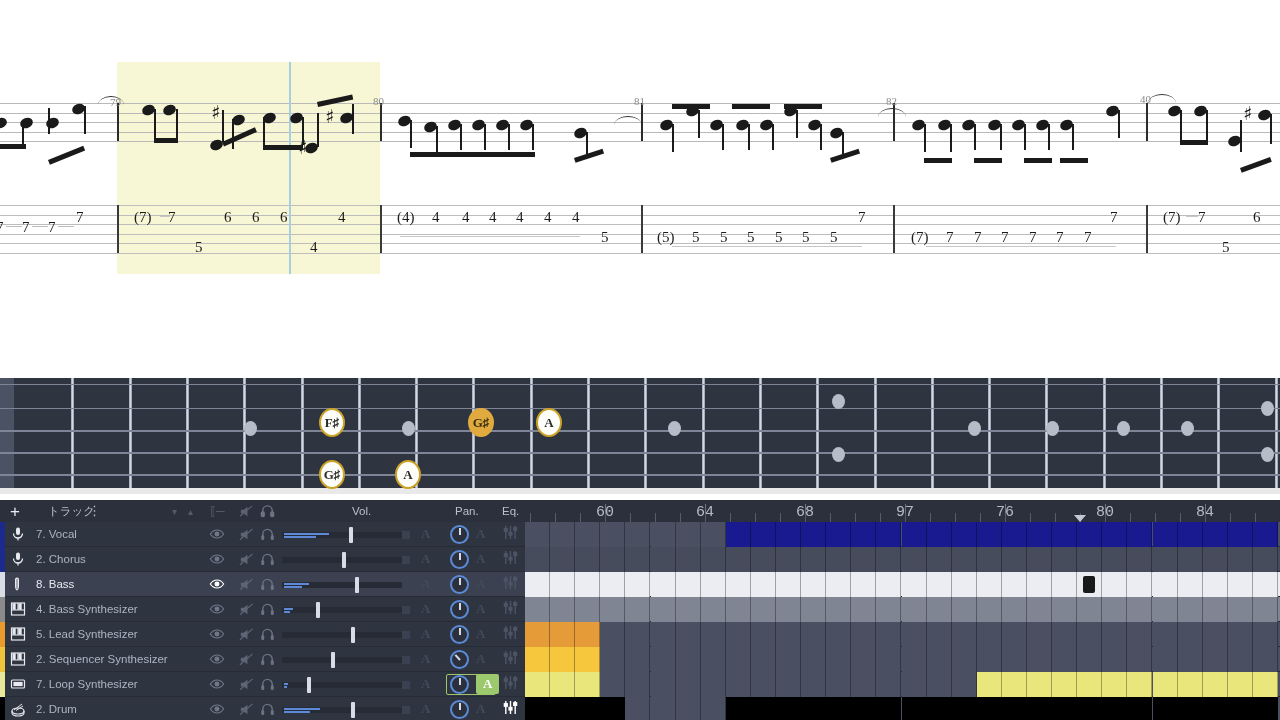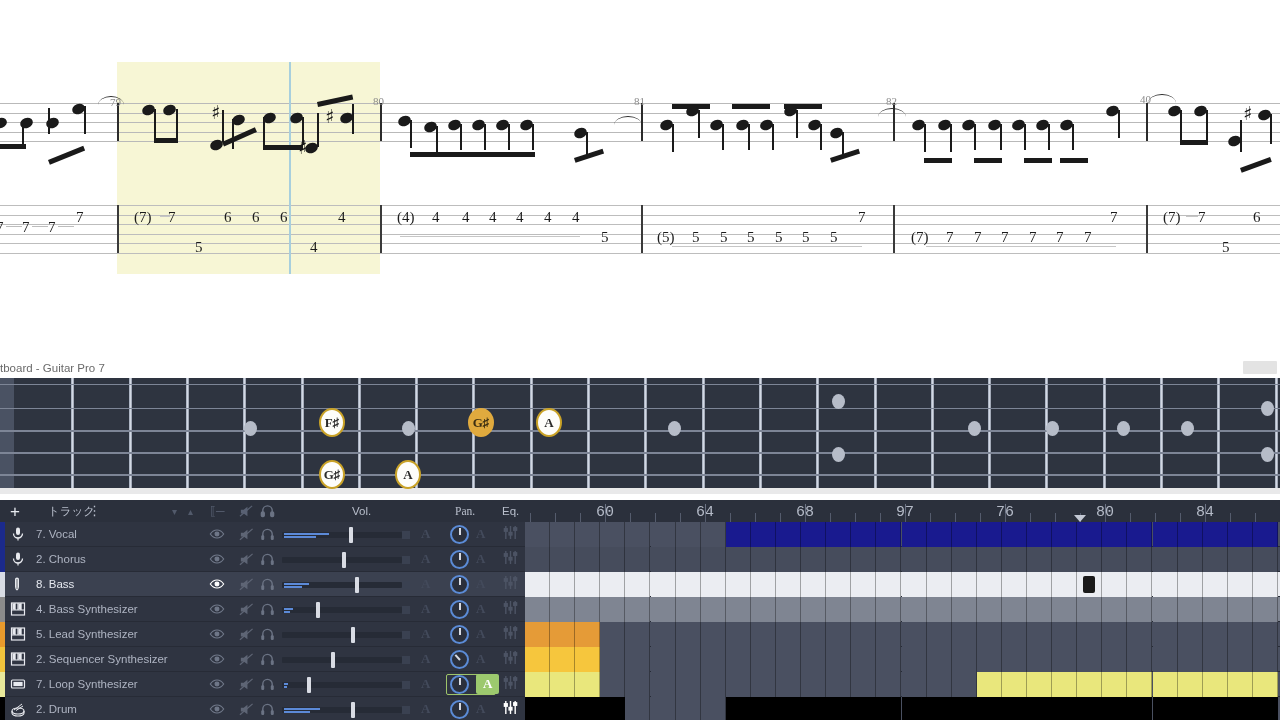--- a/index.html
+++ b/index.html
@@ -382,24 +382,20 @@
         <div class="stem" style="left: 1180px; top: 110px; height: 30px;"></div>
         <div class="stem" style="left: 1206px; top: 110px; height: 30px;"></div>
         <div class="stem" style="left: 1240px; top: 120px; height: 32px;"></div>
         <div class="stem" style="left: 1270px; top: 114px; height: 30px;"></div>
         <div class="beam" style="left: 1180px; top: 140px; width: 28px;"></div>
         <div class="beam" style="left: 1240px; top: 168px; width: 32px; transform: rotate(-20deg); transform-origin: 0px 0px;"></div>
         <div class="sharp" style="left: 1243px; top: 104px;">♯</div>
       </div>
   </div>
 
-  <div class="titlebar">
-    <span class="tb-text">tboard - Guitar Pro 7</span>
-    <div class="tb-scroll"></div>
-  </div>
 
   <div class="fretboard">
     <div class="fb-nut"></div>
     <div id="fb-layer">
         <div class="fret-wire" style="left: 71.3px;"></div>
         <div class="fret-wire" style="left: 128.6px;"></div>
         <div class="fret-wire" style="left: 185.9px;"></div>
         <div class="fret-wire" style="left: 243.2px;"></div>
         <div class="fret-wire" style="left: 300.5px;"></div>
         <div class="fret-wire" style="left: 357.8px;"></div>
@@ -461,21 +457,21 @@
         </svg>
       </span>
       <span style="position:absolute;left:260px;width:15px;height:15px;color:#6b7384;">
         <svg viewBox="0 0 16 16" width="15" height="15" fill="none" stroke="currentColor" stroke-width="1.5">
           <path d="M3 9V7a5 5 0 0110 0v2"></path>
             <rect x="1.5" y="8.5" width="3" height="5" rx="1.2" fill="currentColor"></rect>
           <rect x="11.5" y="8.5" width="3" height="5" rx="1.2" fill="currentColor"></rect>
         </svg>
       </span>
       <span style="position:absolute;left:352px;font-size:11.5px;color:#b9bfcc;">Vol.</span>
-      <span style="position:absolute;left:455px;font-size:11.5px;color:#b9bfcc;font-family:Liberation Serif, serif;">Pan.</span>
+      <span style="position:absolute;left:455px;font-size:11.5px;color:#b9bfcc;">Pan.</span>
       <span style="position:absolute;left:502px;font-size:11.5px;color:#b9bfcc;">Eq.</span>
     </div>
 
     <div class="tr-rows" id="tr-rows">
         <div class="tr-row">
           <div class="tr-color" style="background: rgb(27, 42, 140);"></div>
           <div class="tr-icon">
             <svg viewBox="0 0 16 16" width="16" height="16" fill="currentColor">
               <rect x="6" y="1.5" width="4" height="7.5" rx="2"></rect>
               <path d="M3.5 7.5a4.5 4.5 0 009 0" fill="none" stroke="currentColor" stroke-width="1.3"></path>

